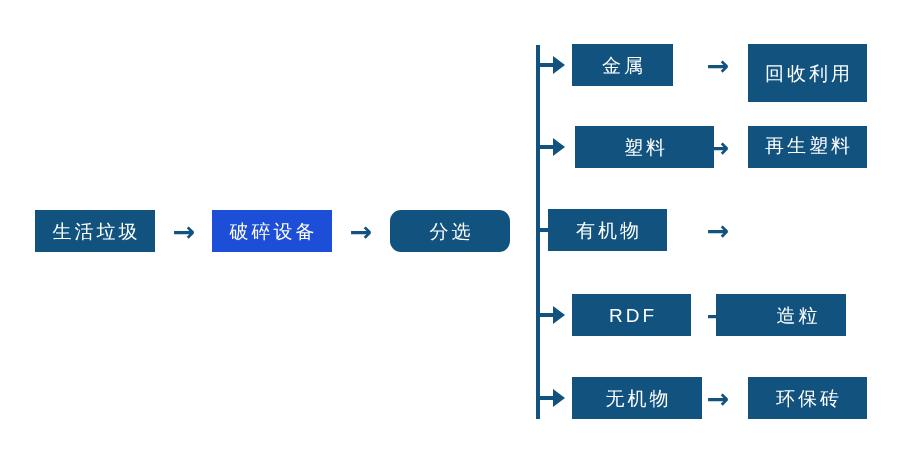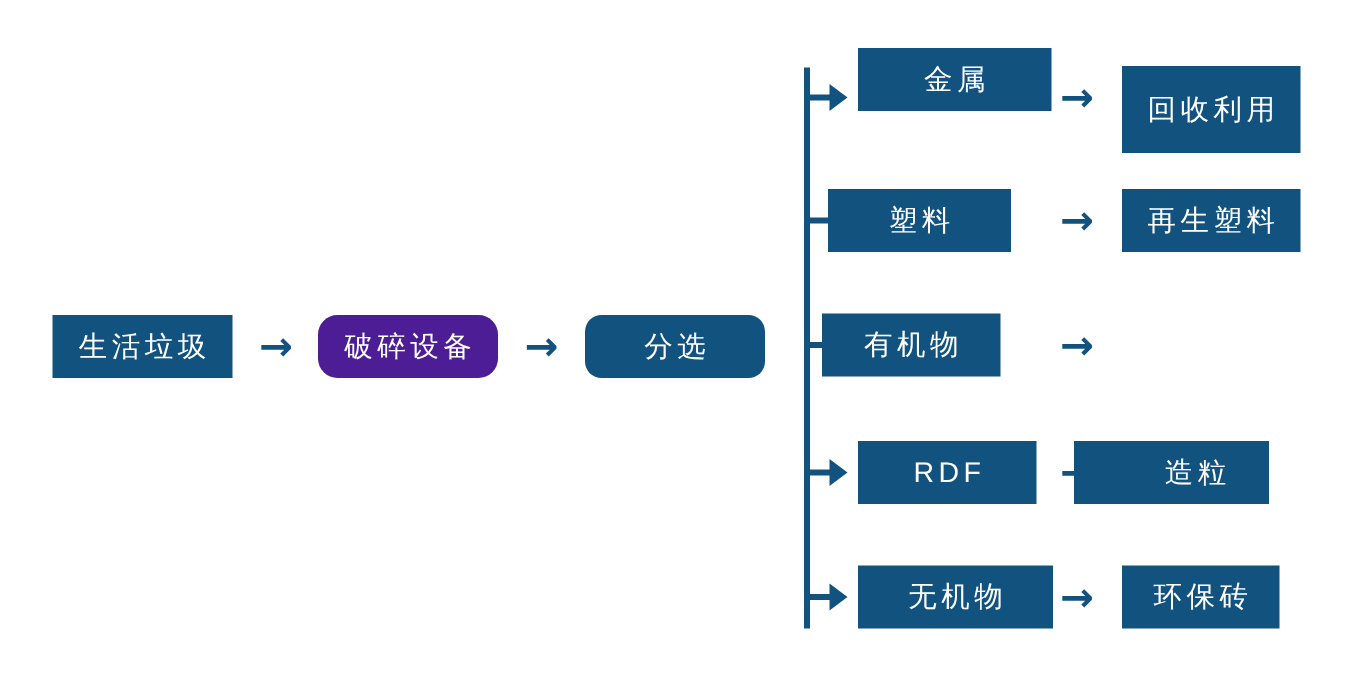--- a/index.html
+++ b/index.html
@@ -25,21 +25,21 @@
     color: #ffffff;
     font-size: 19px;
     letter-spacing: 3px;
     text-indent: 3px;
     font-weight: 400;
     line-height: 1;
     white-space: nowrap;
     box-sizing: border-box;
   }
   .box.blue  { background: #11527f; }
-  .box.red   { background: #4c1d95; border-radius: 13px; }
+  .box.red   { background: #1d4ed8; }
 
   .arrow {
     position: absolute;
     color: #11527f;
     font-size: 27px;
     line-height: 1;
     display: flex;
     align-items: center;
     justify-content: center;
     font-family: "DejaVu Sans", sans-serif;
@@ -92,31 +92,31 @@
   <div class="arrow" style="left:343px; top:213px; width:36px; height:36px;">→</div>
 
   <div class="box blue" style="left:390px; top:210px; width:120px; height:42px;border-radius:11px;">分选</div>
 
   <div id="trunk" style="left:536px; top:45px; width:4px; height:374px;"></div>
 
   <div class="branch-arrow" style="left:538px; top:56px; width:28px; height:18px;">
     <span class="stem" style="width:16px;"></span>
       <span class="head"></span>
   </div>
-  <div class="box blue" style="left:572px; top:32px; width:129px; height:42px;">金属</div>
+  <div class="box blue" style="left:572px; top:44px; width:101px; height:42px;">金属</div>
   <div class="arrow" style="left:700px; top:47px; width:36px; height:36px;">→</div>
   <div class="box blue" style="left:748px; top:44px; width:119px; height:58px;">回收利用</div>
 
   <div class="branch-arrow" style="left:538px; top:138px; width:28px; height:18px;">
     <span class="stem" style="width:16px;"></span>
       <span class="head"></span>
   </div>
-  <div class="box blue" style="left:552px; top:126px; width:122px; height:42px;">塑料</div>
+  <div class="box blue" style="left:575px; top:126px; width:139px; height:42px;">塑料</div>
   <div class="arrow" style="left:700px; top:129px; width:36px; height:36px;">→</div>
-  <div class="box blue" style="left:748px; top:126px; width:119px; height:42px;">再生塑料</div>
+  <div class="box blue" style="left:748px; top:126px; width:119px; height:42px;font-family:Liberation Mono, monospace;">再生塑料</div>
 
   <div class="branch-arrow" style="left:538px; top:221px; width:28px; height:18px;">
     <span class="stem" style="width:16px;"></span>
       <span class="head"></span>
   </div>
   <div class="box blue" style="left:548px; top:209px; width:119px; height:42px;">有机物</div>
   <div class="arrow" style="left:700px; top:212px; width:36px; height:36px;">→</div>
 
   <div class="branch-arrow" style="left:538px; top:306px; width:28px; height:18px;">
     <span class="stem" style="width:16px;"></span>
@@ -125,15 +125,15 @@
   <div class="box blue" style="left:572px; top:294px; width:119px; height:42px;">RDF</div>
   <div class="arrow" style="left:700px; top:297px; width:36px; height:36px;">→</div>
   <div class="box blue" style="left:716px; top:294px; width:130px; height:42px;padding-left:32px;">造粒</div>
 
   <div class="branch-arrow" style="left:538px; top:389px; width:28px; height:18px;">
     <span class="stem" style="width:16px;"></span>
       <span class="head"></span>
   </div>
   <div class="box blue" style="left:572px; top:377px; width:130px; height:42px;">无机物</div>
   <div class="arrow" style="left:700px; top:380px; width:36px; height:36px;">→</div>
-  <div class="box blue" style="left:748px; top:377px; width:105px; height:42px;">环保砖</div>
+  <div class="box blue" style="left:748px; top:377px; width:119px; height:42px;">环保砖</div>
 
 </div>
 
 </body></html>

